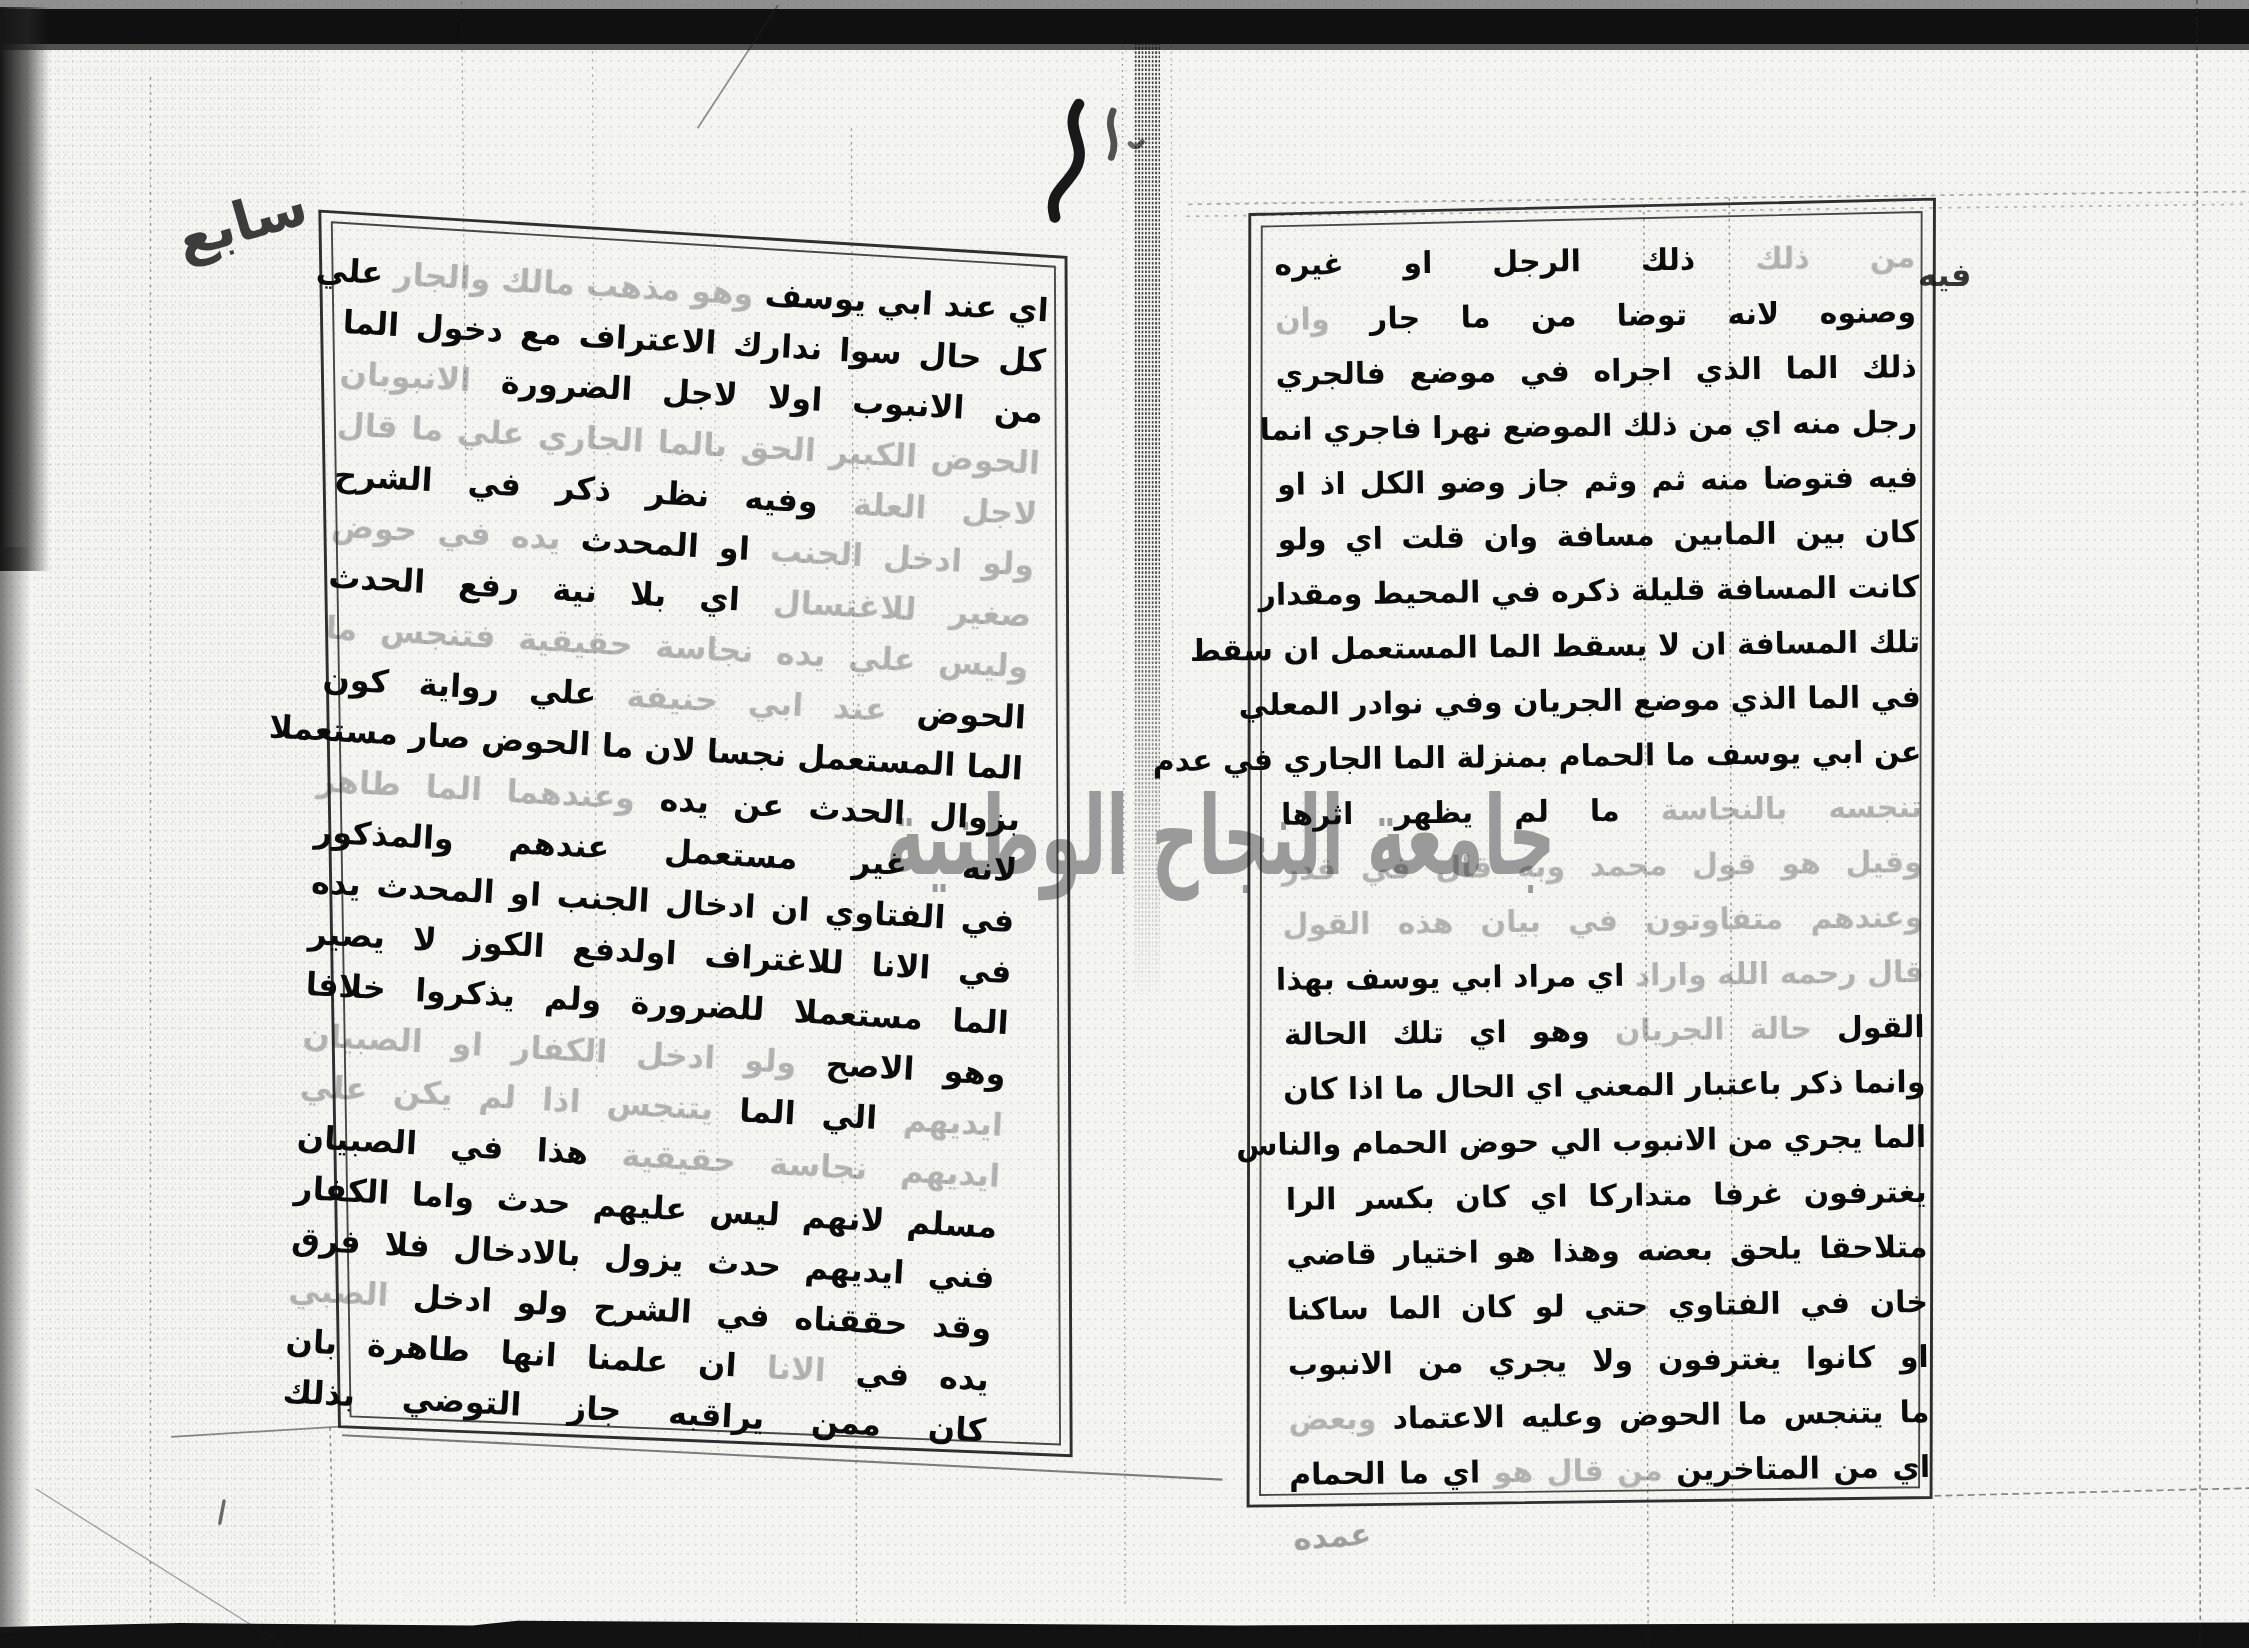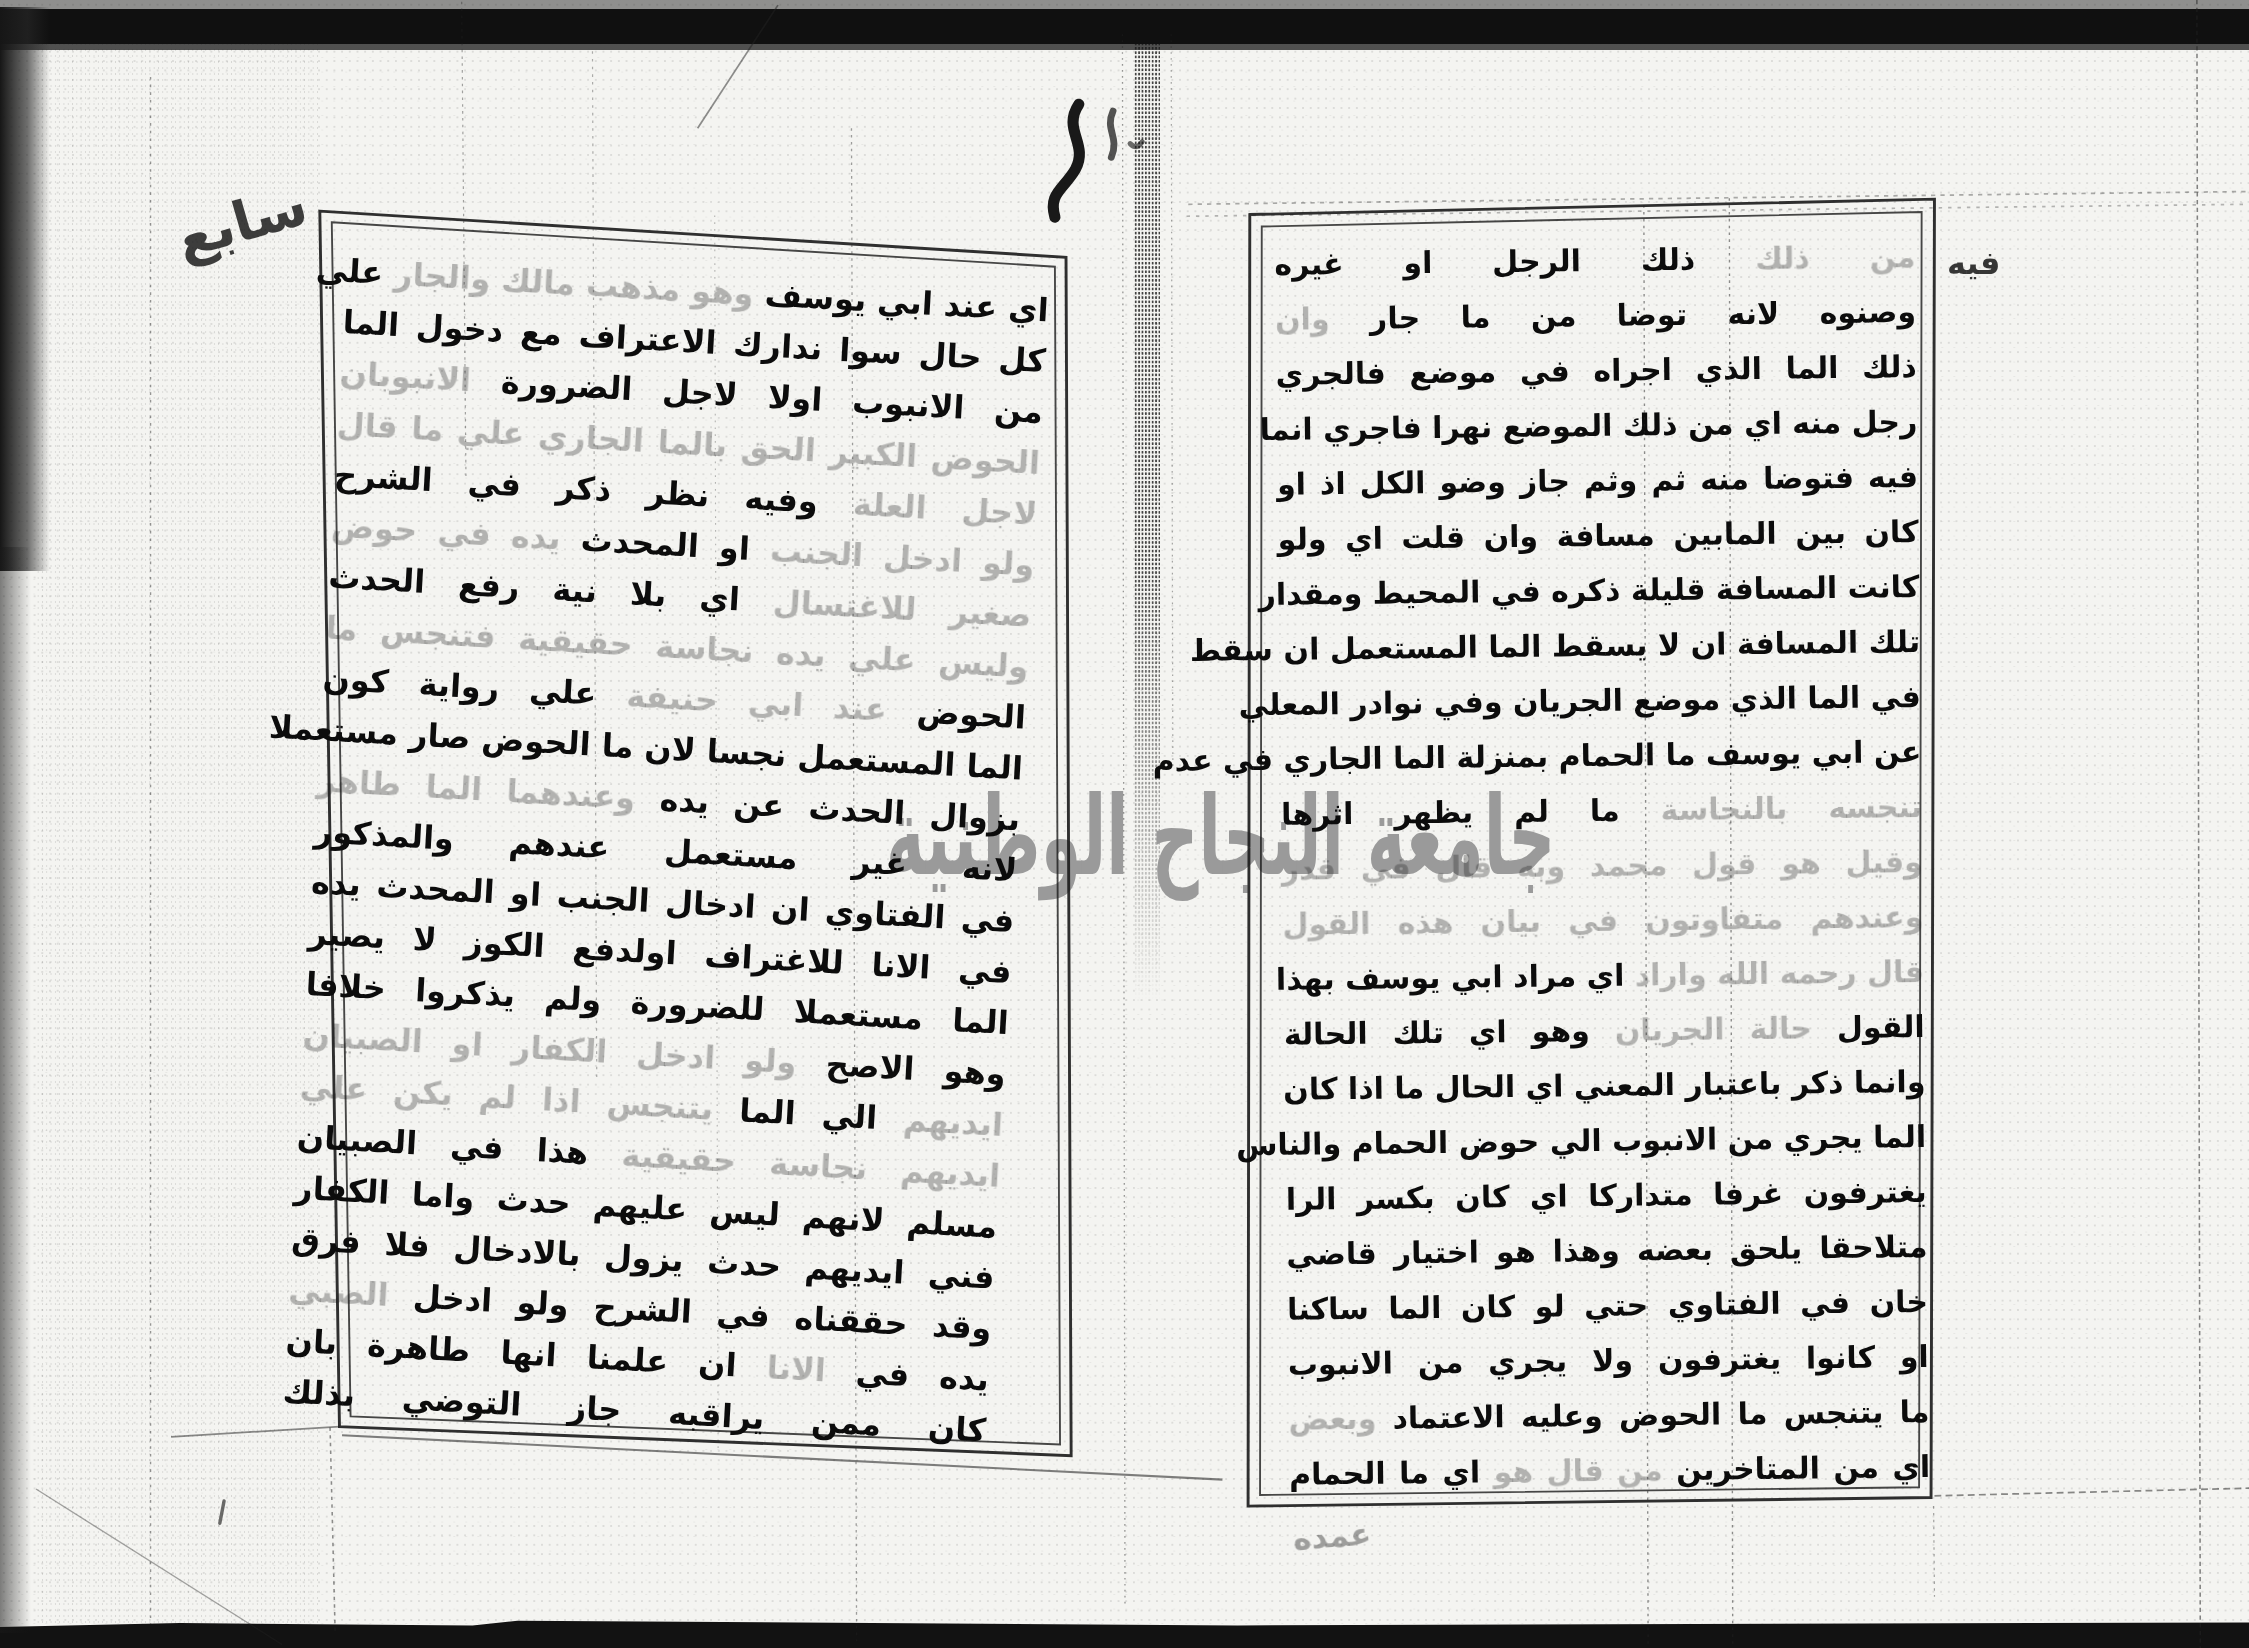--- a/index.html
+++ b/index.html
@@ -43,21 +43,21 @@
   .page .line{direction:rtl;white-space:nowrap;overflow:visible;
     text-align:justify;text-align-last:justify;font-weight:700;}
   .page-left .line{font-size:32px;line-height:51px;}
   .page-right .line{font-size:30px;line-height:55px;}
   .t0{color:#0c0c0c;}
   .t1{color:rgba(25,25,25,.30);filter:blur(0.3px);}
   
   .mark{position:absolute;z-index:22;direction:rtl;color:#151515;}
   .quire{left:175px;top:190px;font-size:55px;font-weight:700;opacity:.82;
          transform:rotate(-16deg);}
-  .fih{left:1918px;top:244px;font-size:32px;font-weight:700;opacity:.85;margin-left:29px;}
+  .fih{left:1918px;top:256px;font-size:32px;font-weight:700;opacity:.85;}
   .catchword{left:1293px;top:1518px;font-size:31px;font-weight:700;opacity:.38;
          transform:rotate(-4deg);filter:blur(0.3px);}
 </style>
 </head>
 <body>
 
 <div class="stage">
 
   <div class="paper"></div>
   <div class="grain-left"></div>

